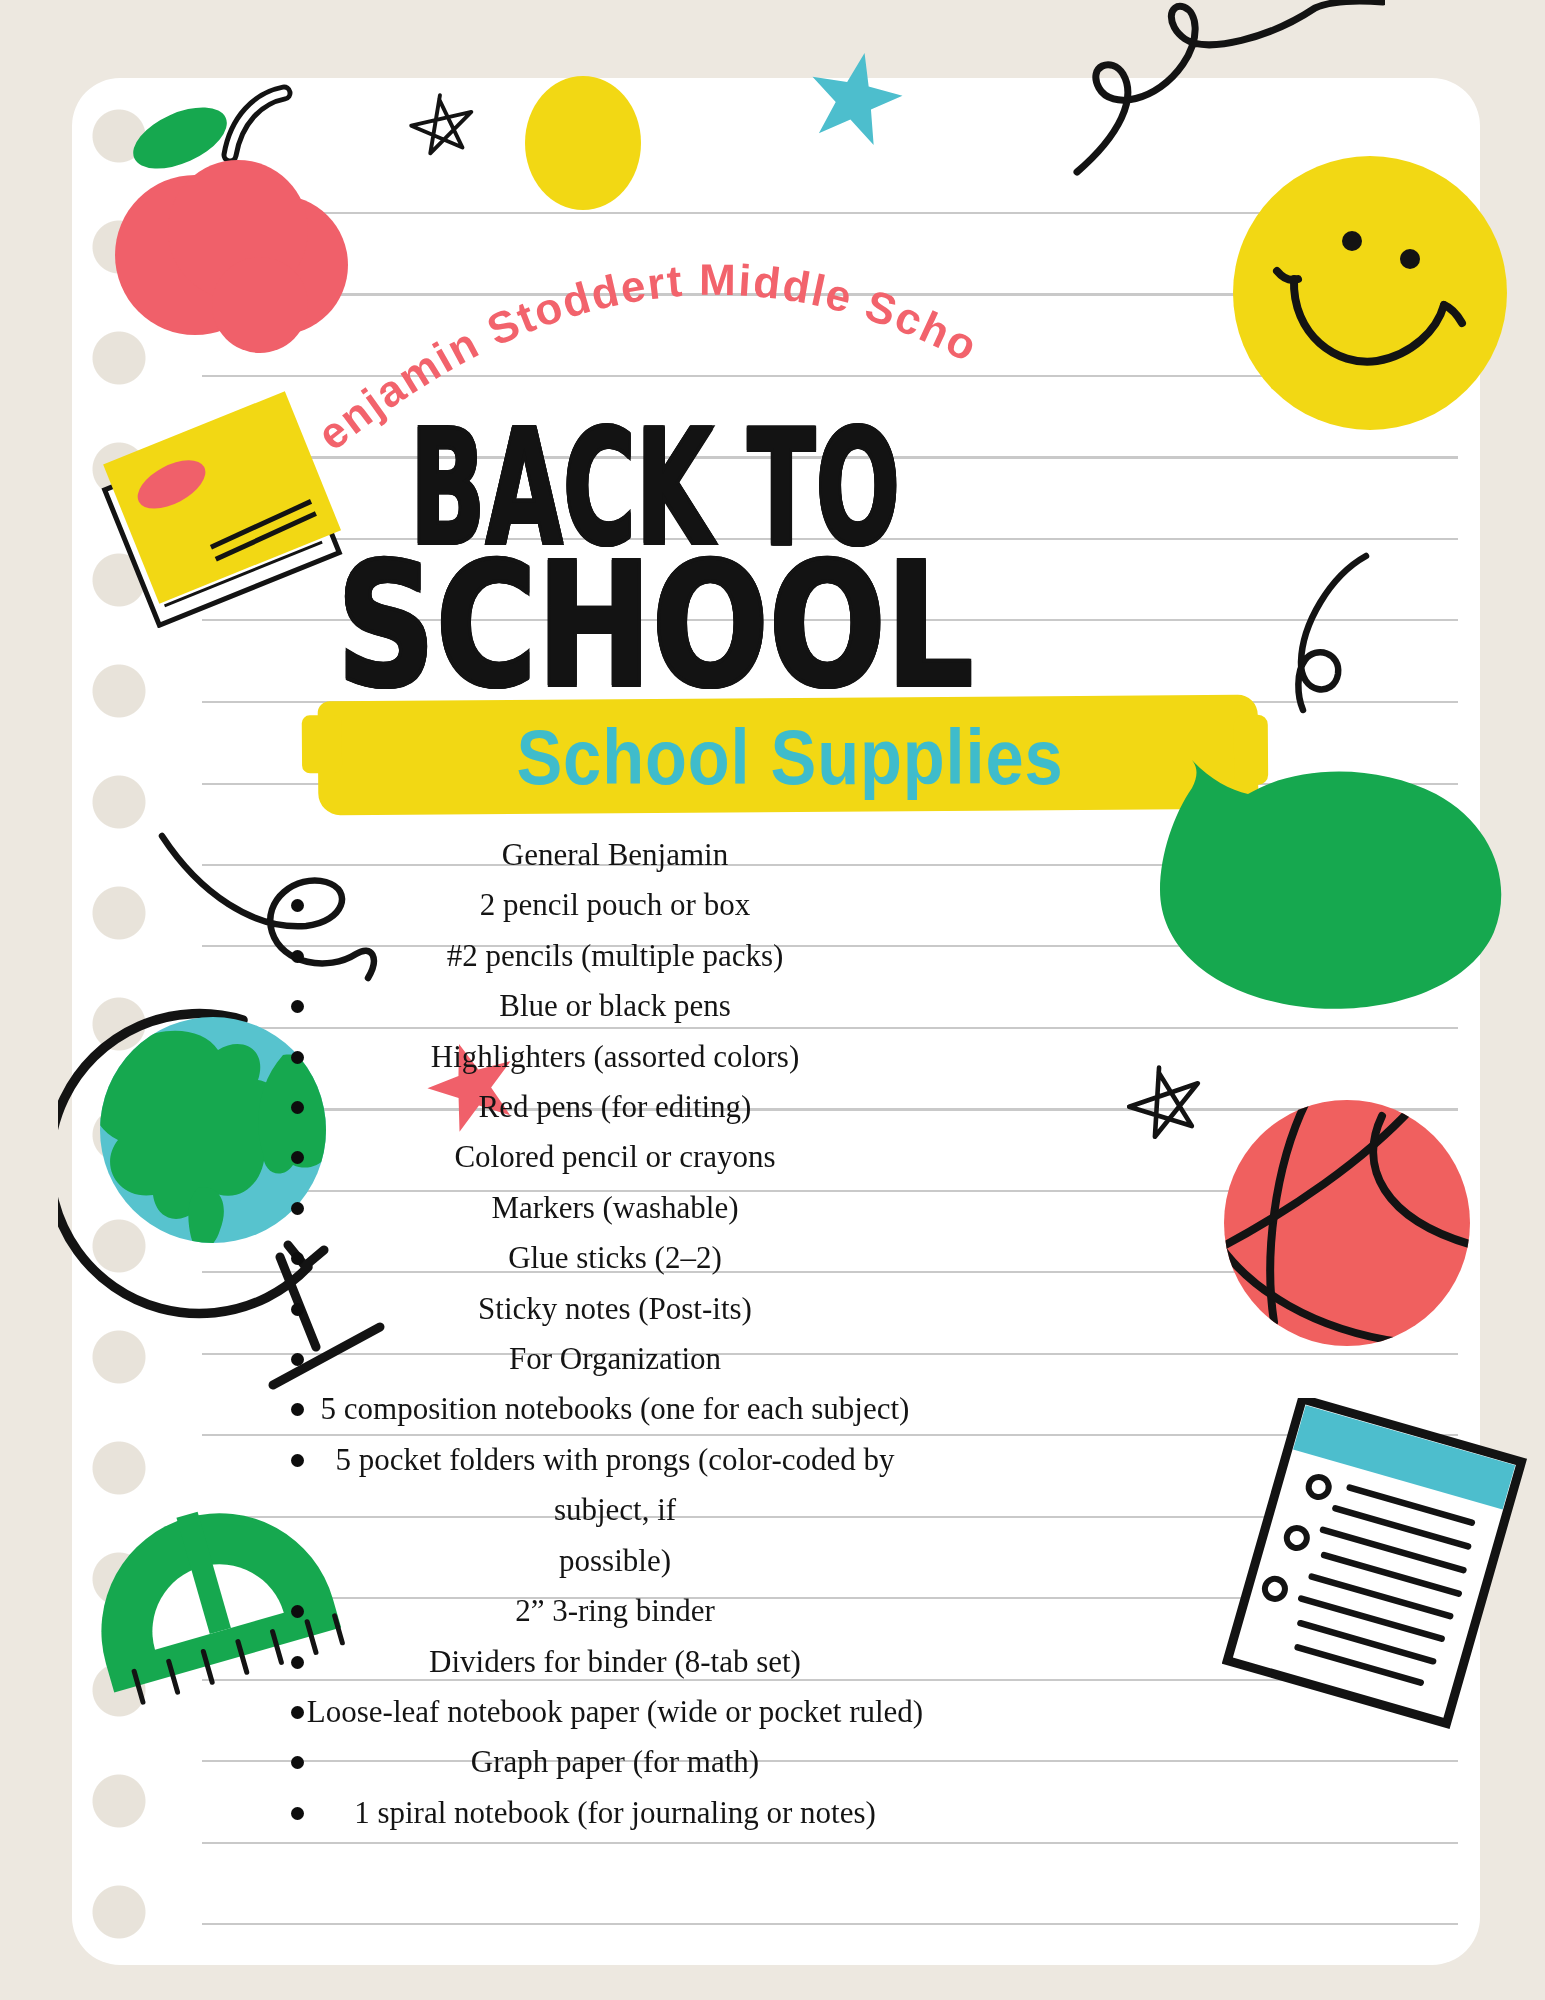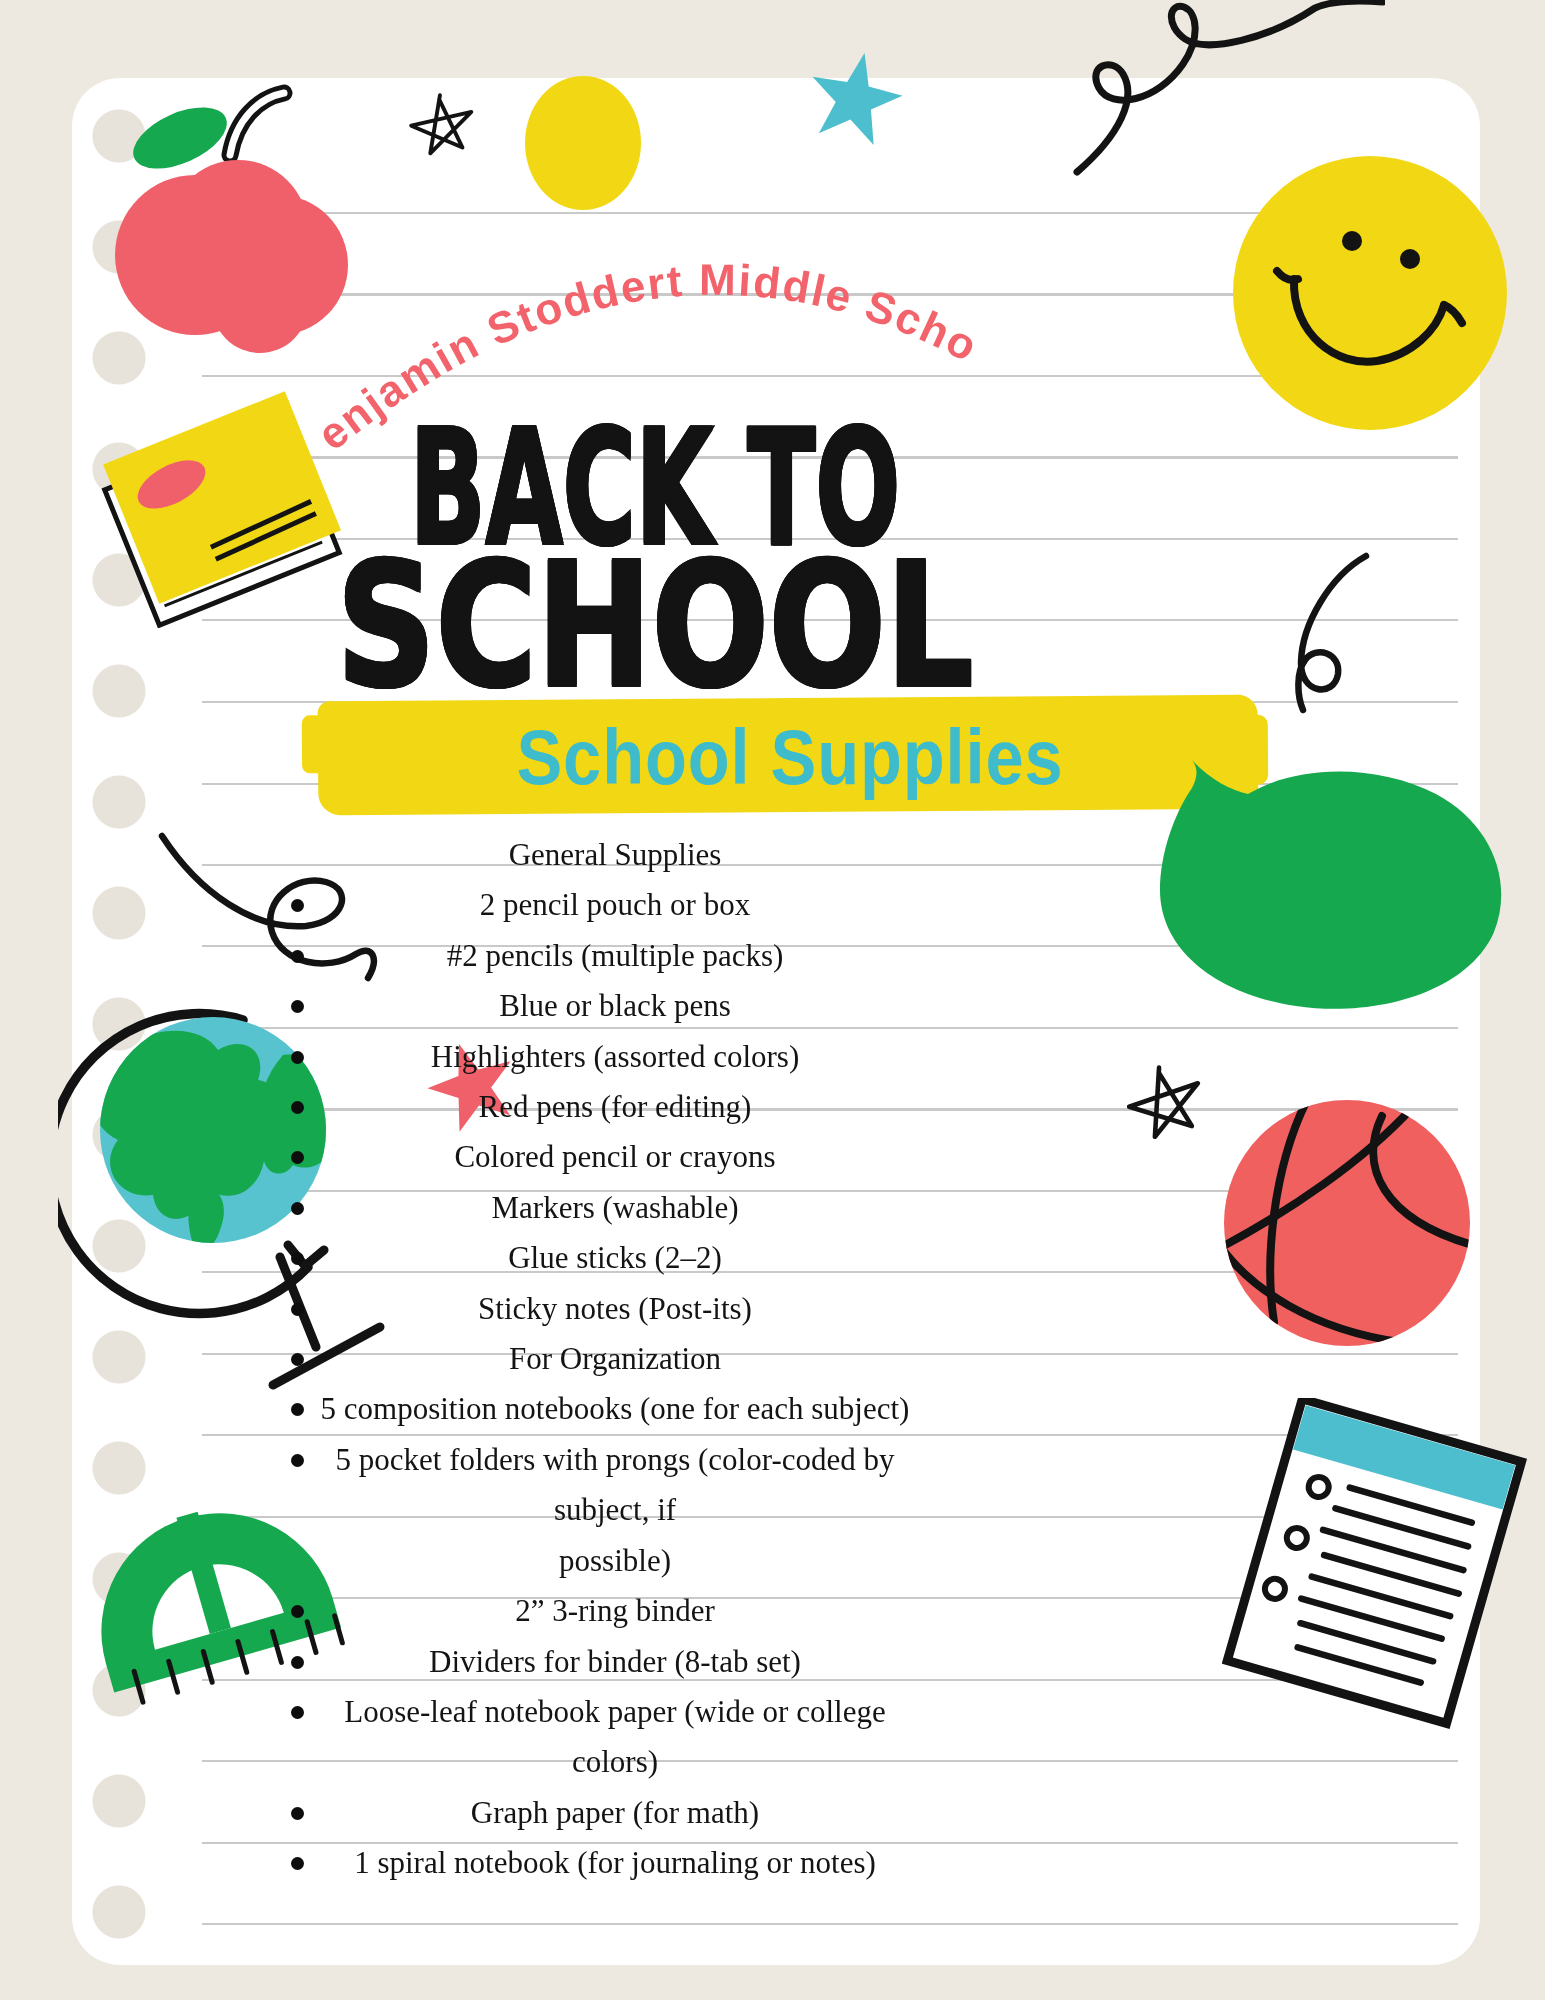--- a/index.html
+++ b/index.html
@@ -223,32 +223,32 @@
       <line x1="102" y1="268" x2="230" y2="268"></line>
     </g>
   </g>
 </svg>
 
 <svg class="deco" style="left:1282px;top:548px" width="100" height="170" viewBox="0 0 100 170">
   <path d="M 84 8 C 48 28 20 76 19 114 C 18 146 52 150 56 126 C 59 105 34 97 23 112 C 14 124 15 148 21 162" fill="none" stroke="#131313" stroke-width="6.5" stroke-linecap="round"></path>
 </svg>
 
 <div class="supply-list">
-    <div class="supply-item">General Supplies</div>
+    <div class="supply-item">General Benjamin</div>
     <div class="supply-item bullet">2 pencil pouch or box</div>
     <div class="supply-item bullet">#2 pencils (multiple packs)</div>
     <div class="supply-item bullet">Blue or black pens</div>
     <div class="supply-item bullet">Highlighters (assorted colors)</div>
     <div class="supply-item bullet">Red pens (for editing)</div>
     <div class="supply-item bullet">Colored pencil or crayons</div>
     <div class="supply-item bullet">Markers (washable)</div>
     <div class="supply-item bullet">Glue sticks (2–2)</div>
     <div class="supply-item bullet">Sticky notes (Post-its)</div>
     <div class="supply-item bullet">For Organization</div>
     <div class="supply-item bullet">5 composition notebooks (one for each subject)</div>
     <div class="supply-item bullet">5 pocket folders with prongs (color-coded by subject, if
 possible)</div>
     <div class="supply-item bullet">2” 3-ring binder</div>
     <div class="supply-item bullet">Dividers for binder (8-tab set)</div>
-    <div class="supply-item bullet">Loose-leaf notebook paper (wide or college colors)</div>
+    <div class="supply-item bullet">Loose-leaf notebook paper (wide or pocket ruled)</div>
     <div class="supply-item bullet">Graph paper (for math)</div>
     <div class="supply-item bullet">1 spiral notebook (for journaling or notes)</div>
   </div>
 
 </body></html>

